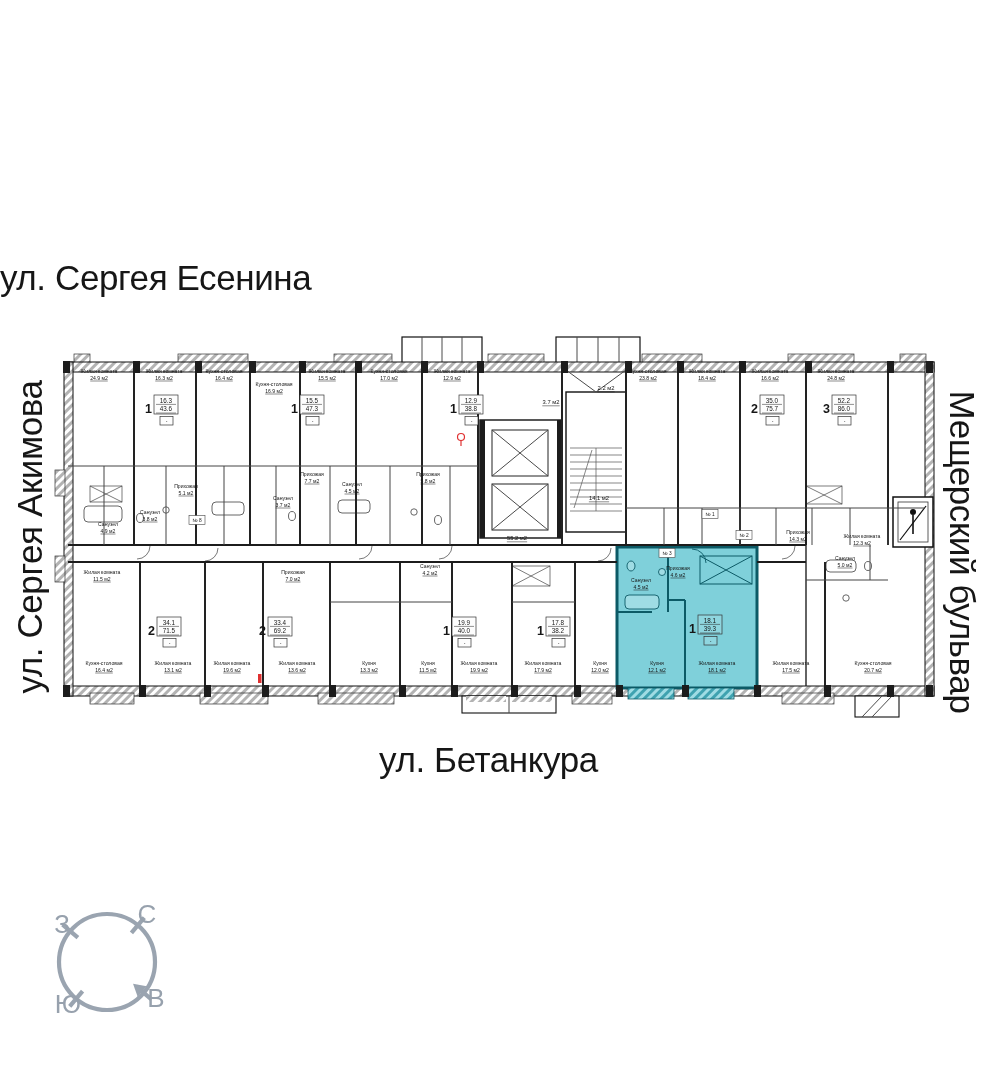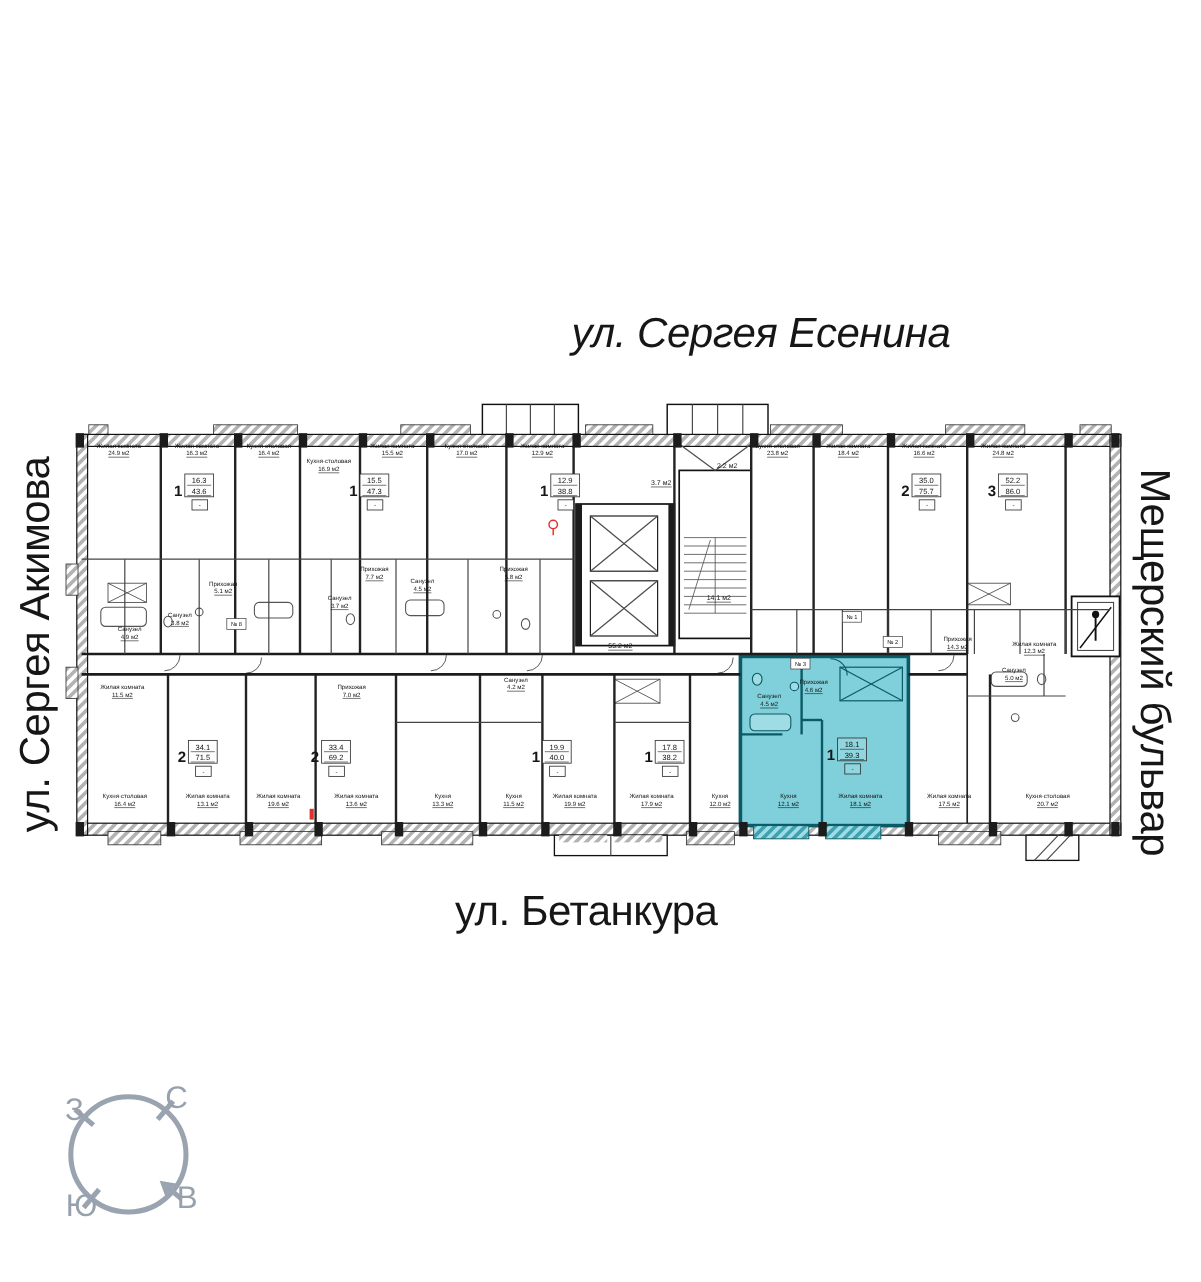--- a/index.html
+++ b/index.html
@@ -1,19 +1,19 @@
 <!DOCTYPE html>
 <html><head>
 <meta charset="utf-8">
 <style>
   html,body{margin:0;padding:0;background:#fff;}
   body{width:1001px;height:1068px;position:relative;overflow:hidden;
        font-family:"Liberation Sans",sans-serif;color:#161616;}
   .street{position:absolute;white-space:nowrap;font-size:35px;letter-spacing:-0.4px;color:#161616;}
-  .street-top{left:0;width:792px;text-align:right;top:258px;font-style:italic;}
+  .street-top{left:0;width:792px;text-align:left;top:258px;}
   .street-bottom{left:0;width:1001px;text-align:center;top:740px;transform:translateX(-12px);}
   .street-left{left:30px;top:537px;transform:translate(-50%,-50%) rotate(-90deg);}
   .street-right{left:962px;top:552px;transform:translate(-50%,-50%) rotate(90deg);}
   svg{position:absolute;left:0;top:0;}
   svg text{font-family:"Liberation Sans",sans-serif;fill:#161616;}
   .cmp{fill:none;stroke:#9aa4b0;stroke-width:4.2px;}
   .cmp-t{stroke:#9aa4b0;stroke-width:4.2px;}
   .cmp-l{font-size:26px;fill:#97a1ad;}
   .lite{stroke:#4a4a4a;stroke-width:1;}
   .fix{stroke:#555;fill:#fff;stroke-width:0.9;}

